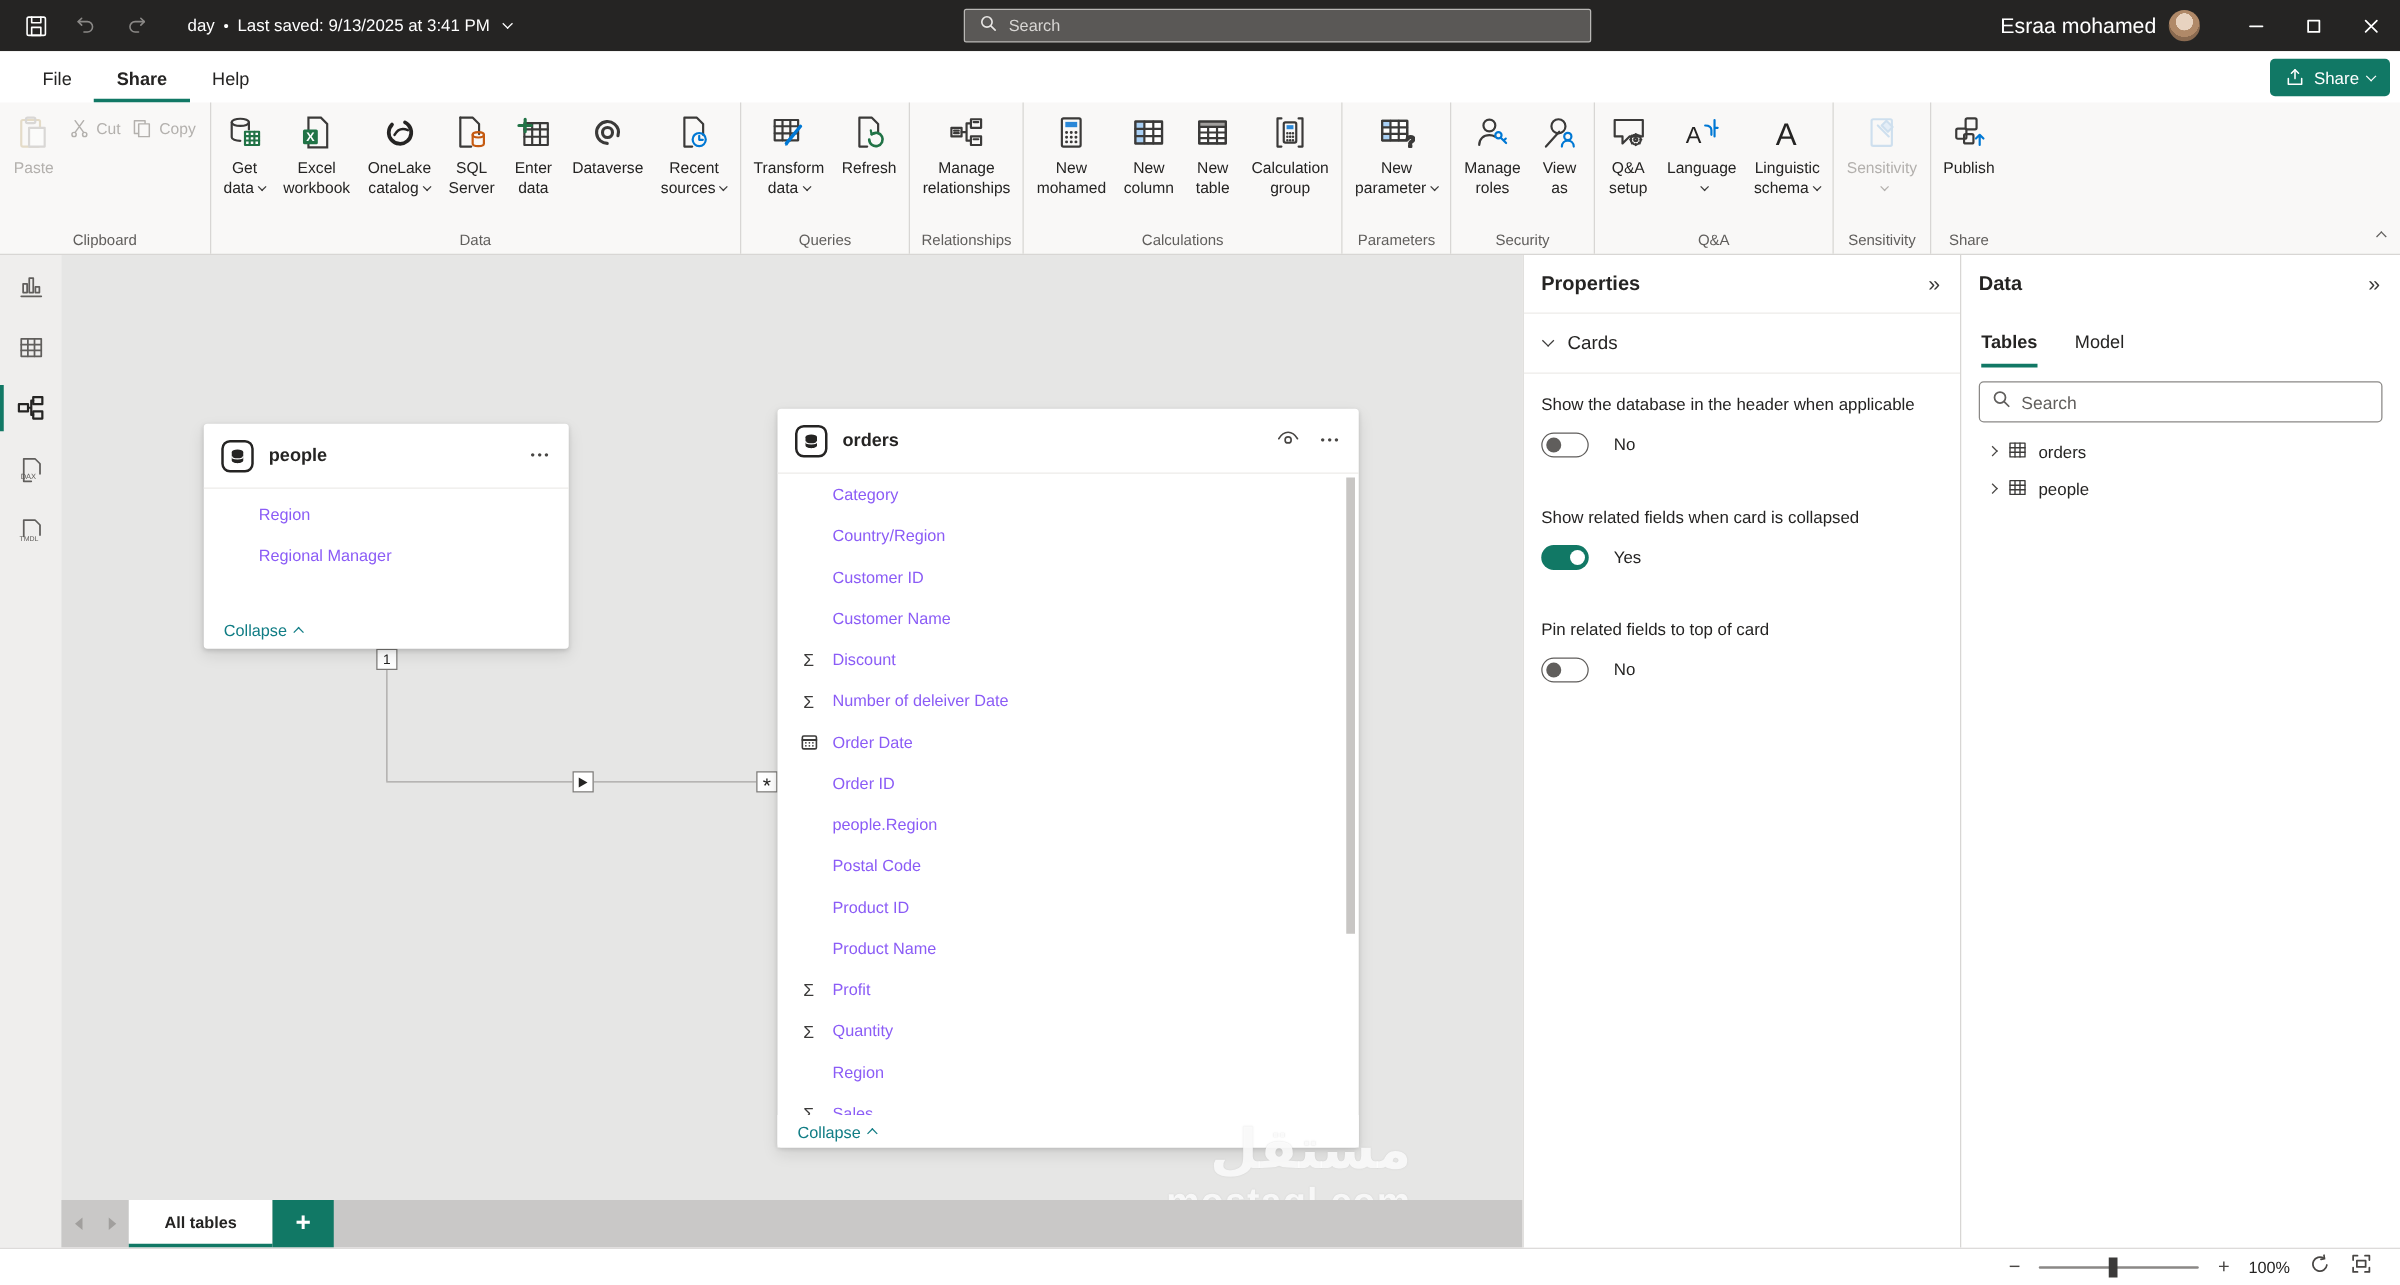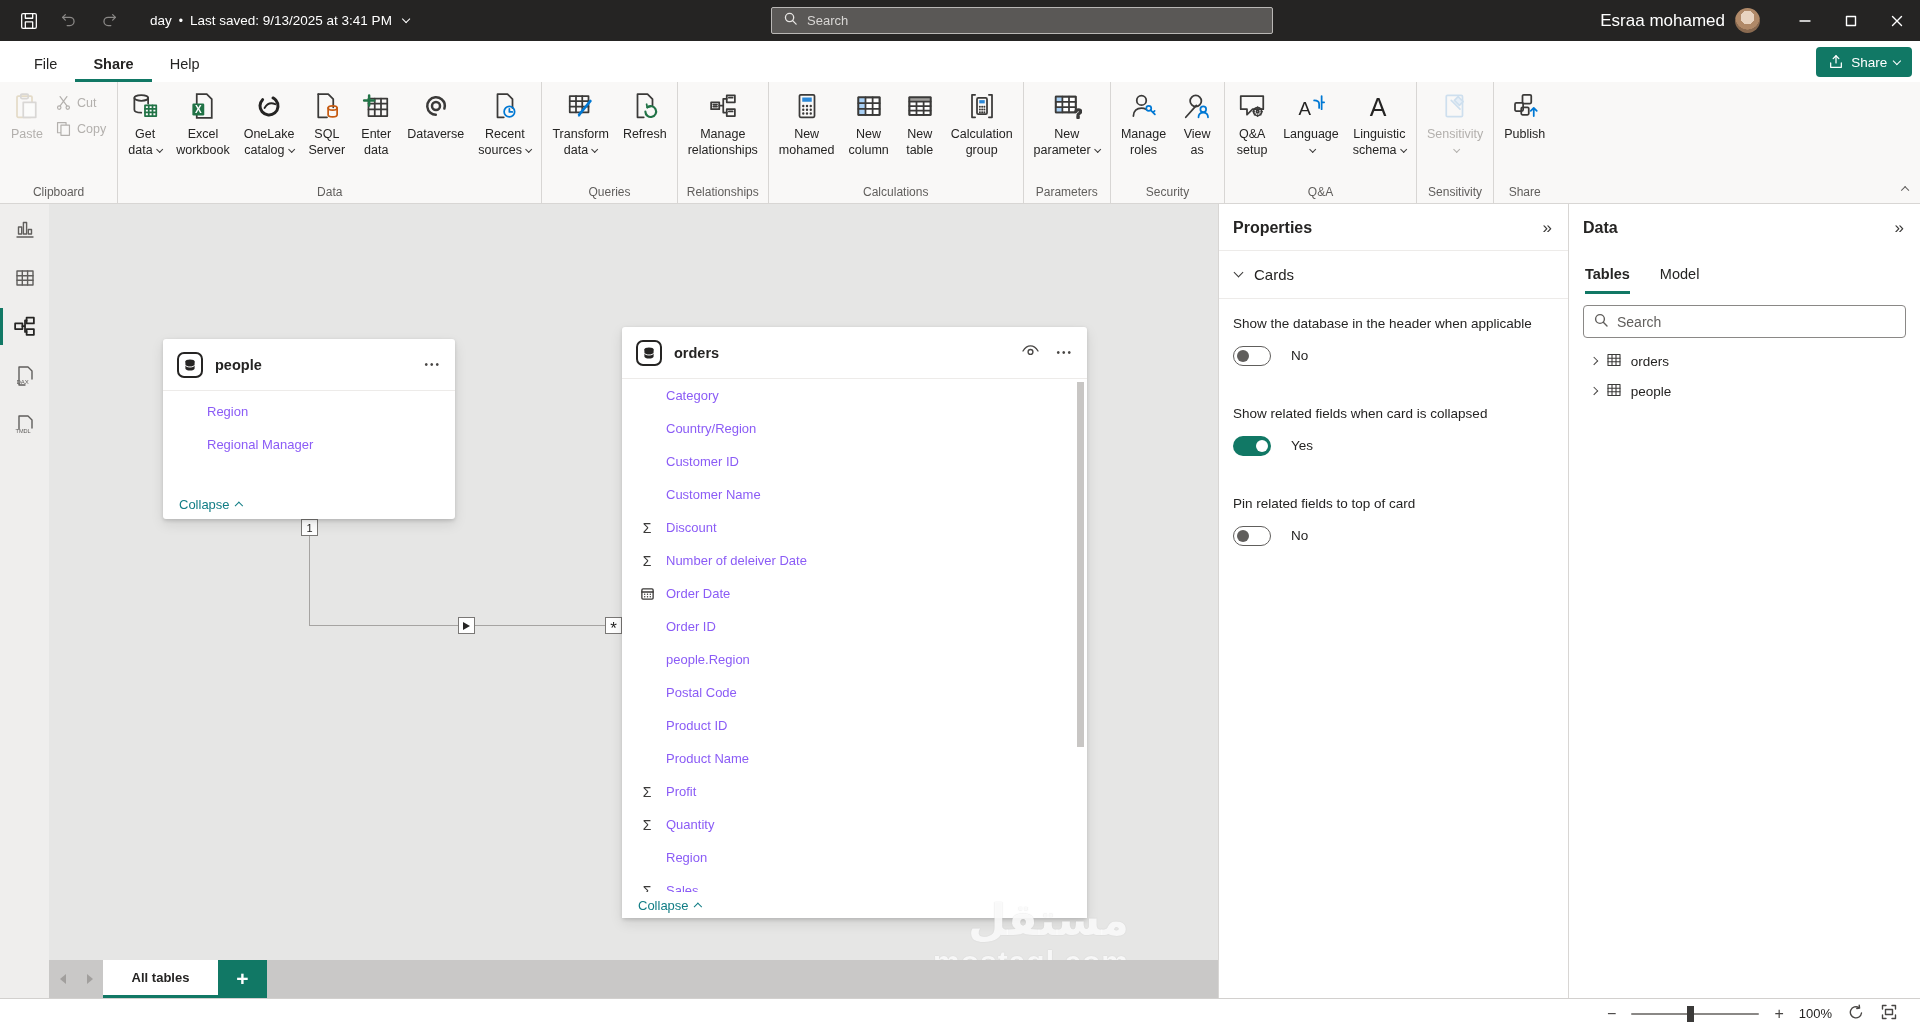--- a/index.html
+++ b/index.html
@@ -33,21 +33,21 @@
   .rgroup { display:flex; flex-direction:column; border-right:1px solid #d8d6d4; padding:0 3px; }
   .rbtns { display:flex; flex:1; align-items:flex-start; }
   .glabel { text-align:center; font-size:12px; color:#605e5c; padding:1px 6px 4px; }
   .rbtn { display:flex; flex-direction:column; align-items:center; padding:7px 7px 2px; min-width:48px; cursor:default; }
   .ric { width:34px; height:34px; display:flex; align-items:center; justify-content:center; }
   .rlb { font-size:12.5px; color:#252423; text-align:center; line-height:1.3; margin-top:3px; }
   .rbtn.dis .rlb { color:#b3b0ad; }
   .rbtn.dis .ric { opacity:.45; }
   .cv { border:solid #3b3a39; border-width:0 1.2px 1.2px 0; padding:2.2px; transform:rotate(45deg); display:inline-block; margin-left:4px; vertical-align:2px; }
   .dis .cv { border-color:#b3b0ad; }
-  .smallcol { display:flex; flex-direction:column; gap:9px; padding:12px 8px 0 4px; }
+  .smallcol { display:flex; flex-direction:row; gap:9px; padding:12px 8px 0 4px; }
   .sbtn { display:flex; align-items:center; gap:5px; font-size:12.5px; color:#b3b0ad; }
   .ribbon-collapse { position:absolute; right:12px; bottom:6px; }
   .chev-up { border:solid #605e5c; border-width:0 1.4px 1.4px 0; padding:2.6px; transform:rotate(-135deg); display:inline-block; }
   svg.ic { stroke:#3b3a39; fill:none; stroke-width:1.4; stroke-linecap:round; stroke-linejoin:round; }
 
   
   .main { display:flex; height:794px; }
   .leftnav { width:49px; background:#efeeed; display:flex; flex-direction:column; align-items:center; }
   .nav-item { width:49px; height:49px; display:flex; align-items:center; justify-content:center; position:relative; }
   .nav-item.active::before { content:''; position:absolute; left:0; top:6px; bottom:6px; width:3px; background:#117865; }

